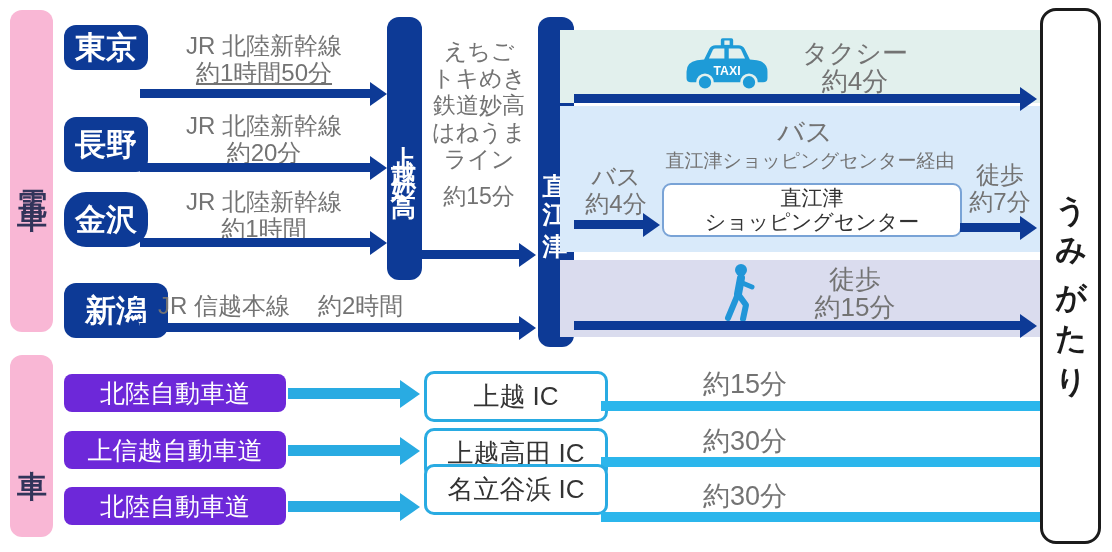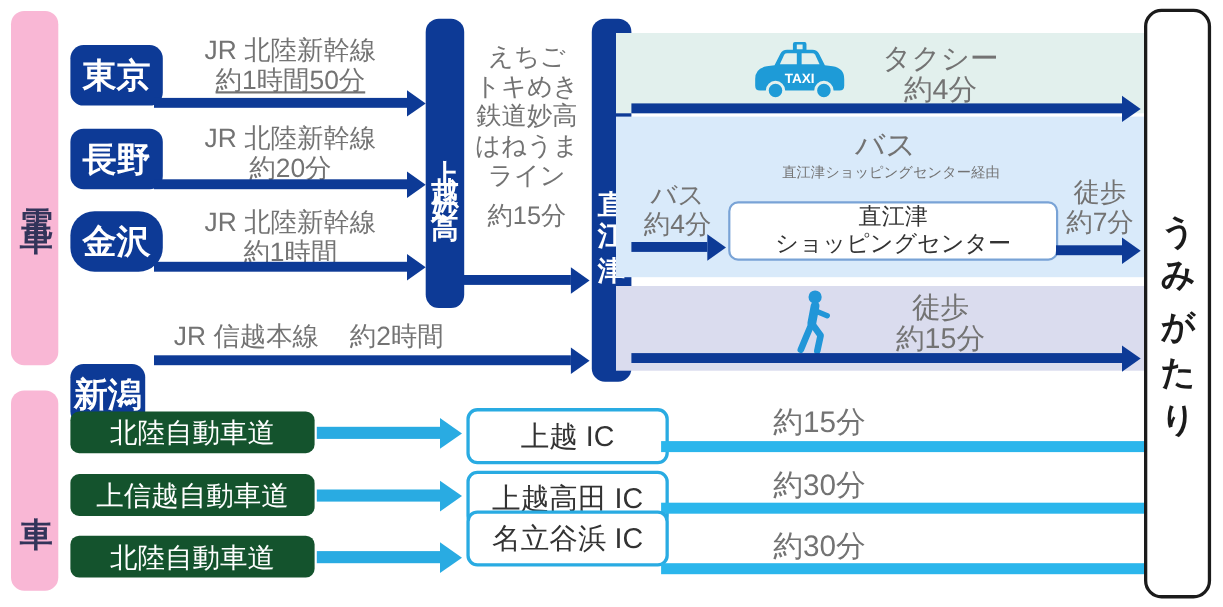--- a/index.html
+++ b/index.html
@@ -22,73 +22,73 @@
   .arrow::after{content:"";position:absolute;left:100%;top:50%;transform:translateY(-50%);
     width:0;height:0;border-left:17px solid currentColor;
     border-top:12px solid transparent;border-bottom:12px solid transparent;}
   .navy-a{color:#0d3a96;}
   .cyan-a{color:#29abe2;height:11px;}
   .cyan-a::after{border-left-width:20px;border-top-width:14px;border-bottom-width:14px;}
   
   .cyanline{position:absolute;height:10px;background:#2bb6ec;}
   
   .lbl{position:absolute;text-align:center;color:#737373;}
-  .f24{font-size:24px;} .f26{font-size:26px;} .f27{font-size:27px;} .f23{font-size:23px;} .f19{font-size:13px;} .f21{font-size:21px;}
+  .f24{font-size:24px;} .f26{font-size:26px;} .f27{font-size:27px;} .f23{font-size:23px;} .f19{font-size:19px;} .f21{font-size:21px;}
   
   .band{position:absolute;}
   .band-taxi{background:#e2f0ed;}
   .band-bus{background:#d9eafa;}
   .band-walk{background:#dadcee;}
   
   .stopbox{position:absolute;background:#fff;border:2px solid #79a3d6;border-radius:9px;
     display:flex;flex-direction:column;align-items:center;justify-content:center;line-height:24px;color:#333;}
   
-  .hwybox{position:absolute;background:#14532d;border-radius:8px;display:flex;align-items:center;justify-content:center;
+  .hwybox{position:absolute;background:#6d28d9;border-radius:8px;display:flex;align-items:center;justify-content:center;
     color:#fff;font-size:25px;}
   
   .icbox{position:absolute;background:#fff;border:3px solid #29abe2;border-radius:10px;
     display:flex;align-items:center;justify-content:center;font-size:26px;color:#333;}
   
   .dest{position:absolute;background:#fff;border:3px solid #1b1b1b;border-radius:16px;
     display:flex;align-items:center;justify-content:center;}
   .dest .vtext{font-size:31px;font-weight:bold;color:#1b1b1b;letter-spacing:8px;text-indent:8px;}
   .tokimeki span{display:block;}
   .blk{display:block;}
 </style>
 </head>
 <body>
 
 <div id="stage">
 
   <div class="abs pinkbar" style="left:10px;top:10px;width:43px;height:322px;">
     <span class="vtext">電車</span>
   </div>
 
-  <div class="abs navybox" style="left:64px;top:41px;width:84px;height:55px;">
+  <div class="abs navybox" style="left:64px;top:25px;width:84px;height:45px;">
     <span class="station">東京</span>
   </div>
   <div class="lbl f24" style="left:148px;top:30px;width:232px;">JR 北陸新幹線</div>
   <div class="lbl f24" style="left:148px;top:57px;width:232px;text-decoration:underline;">約1時間50分</div>
   <div class="arrow navy-a" style="left:140px;top:89px;width:230px;"></div>
 
   <div class="abs navybox" style="left:64px;top:117px;width:84px;height:55px;">
     <span class="station">長野</span>
   </div>
   <div class="lbl f24" style="left:148px;top:110px;width:232px;">JR 北陸新幹線</div>
   <div class="lbl f24" style="left:148px;top:137px;width:232px;">約20分</div>
   <div class="arrow navy-a" style="left:140px;top:163px;width:230px;"></div>
 
   <div class="abs navybox" style="left:64px;top:192px;width:84px;height:55px;border-radius:22px;">
     <span class="station">金沢</span>
   </div>
   <div class="lbl f24" style="left:148px;top:186px;width:232px;">JR 北陸新幹線</div>
   <div class="lbl f24" style="left:148px;top:213px;width:232px;">約1時間</div>
   <div class="arrow navy-a" style="left:140px;top:238px;width:230px;"></div>
 
-  <div class="abs navybox" style="left:64px;top:283px;width:68px;height:55px;margin-top:48px;">
+  <div class="abs navybox" style="left:64px;top:283px;width:104px;height:55px;">
     <span class="station">新潟</span>
   </div>
   <div class="lbl f24" style="left:158px;top:290px;width:340px;text-align:left;">
     <span>JR 信越本線</span><span style="display:inline-block;width:28px;"></span><span>約2時間</span>
   </div>
   <div class="arrow navy-a" style="left:140px;top:323px;width:379px;"></div>
 
   <div class="abs navybox" style="left:387px;top:17px;width:35px;height:263px;">
     <span class="vtext vstation" style="letter-spacing:16px;text-indent:16px;">上越妙高</span>
   </div>

